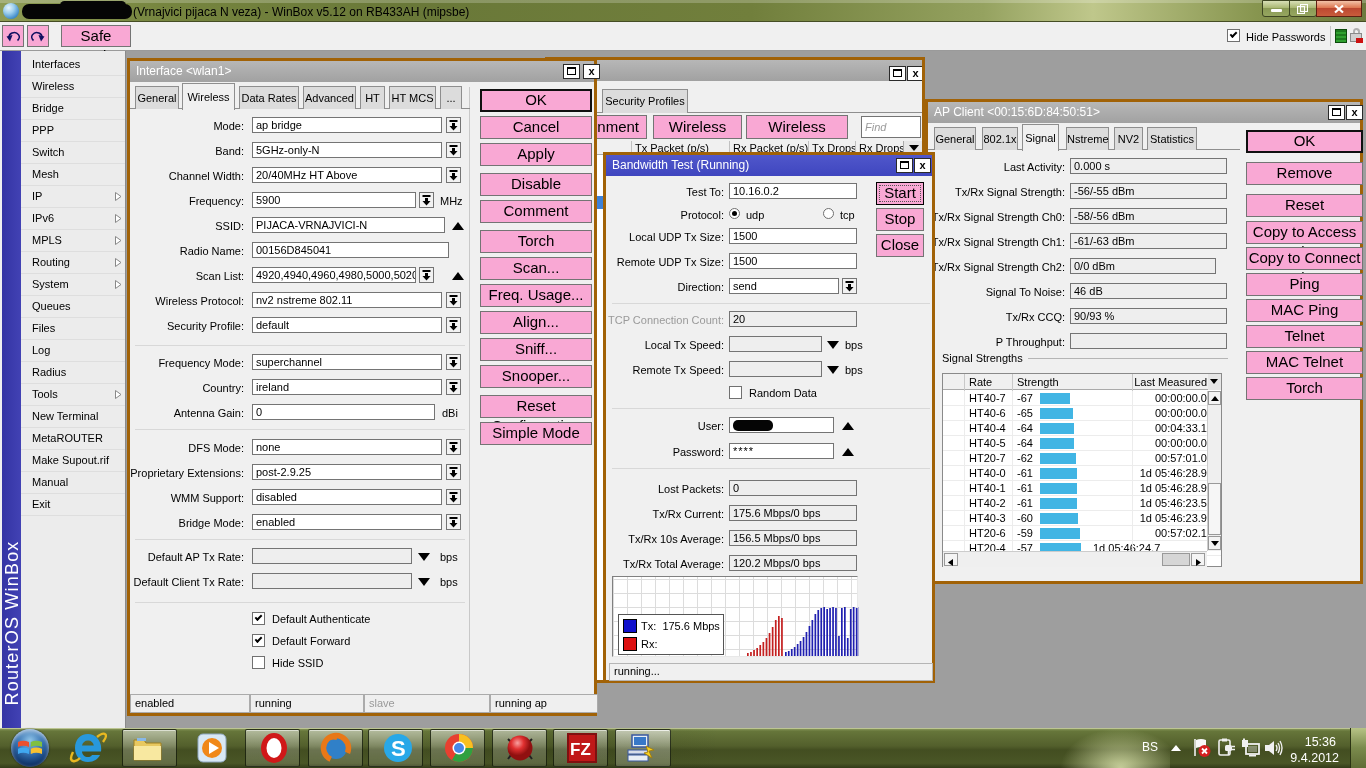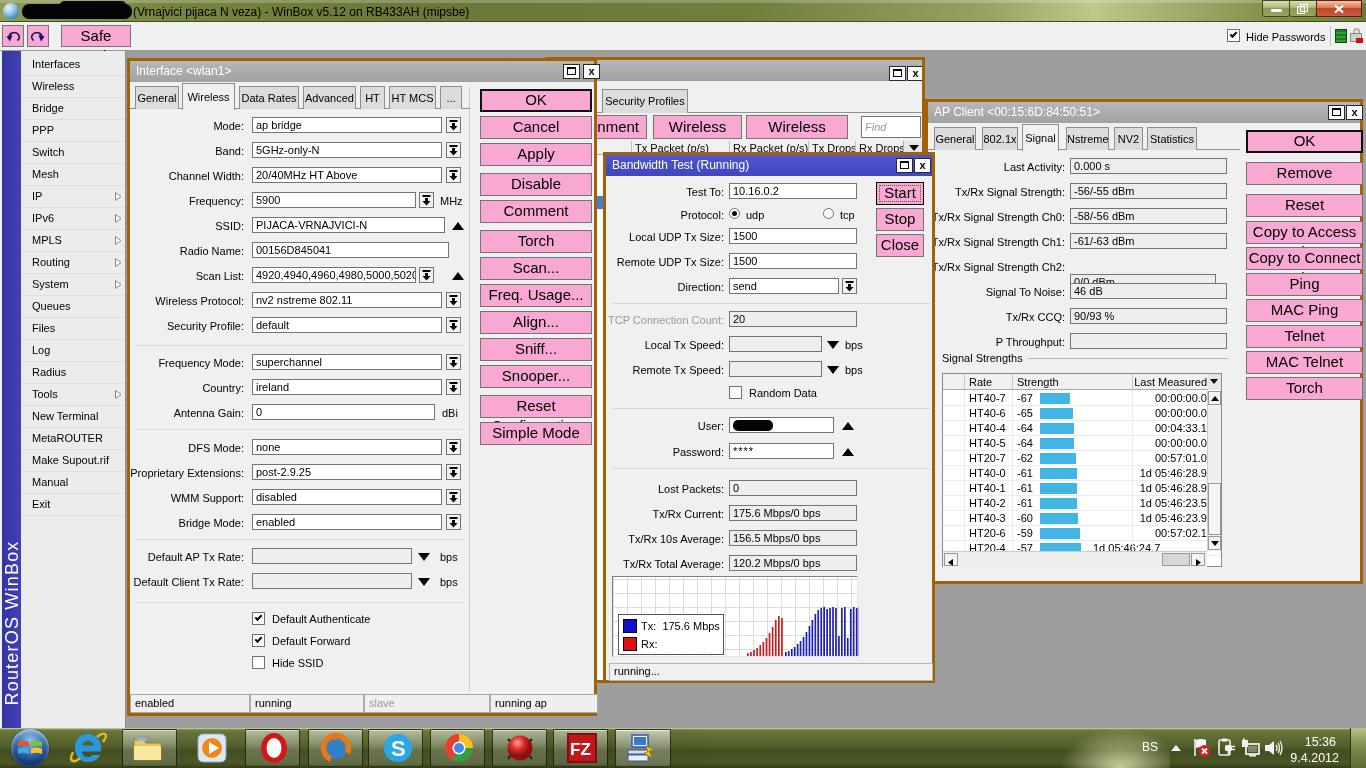--- a/index.html
+++ b/index.html
@@ -163,21 +163,21 @@
 <div class="tab" style="left:219px;width:50px">Statistics</div>
 <div class="lbl" style="left:-20px;top:59px;width:157px">Last Activity:</div>
 <div class="inp dis" style="left:142px;top:56px;width:157px">0.000 s</div>
 <div class="lbl" style="left:-20px;top:84px;width:157px">Tx/Rx Signal Strength:</div>
 <div class="inp dis" style="left:142px;top:81px;width:157px">-56/-55 dBm</div>
 <div class="lbl" style="left:-20px;top:109px;width:157px">Tx/Rx Signal Strength Ch0:</div>
 <div class="inp dis" style="left:142px;top:106px;width:157px">-58/-56 dBm</div>
 <div class="lbl" style="left:-20px;top:134px;width:157px">Tx/Rx Signal Strength Ch1:</div>
 <div class="inp dis" style="left:142px;top:131px;width:157px">-61/-63 dBm</div>
 <div class="lbl" style="left:-20px;top:159px;width:157px">Tx/Rx Signal Strength Ch2:</div>
-<div class="inp dis" style="left:142px;top:172px;width:146px">0/0 dBm</div>
+<div class="inp dis" style="left:142px;top:156px;width:146px">0/0 dBm</div>
 <div class="lbl" style="left:-20px;top:184px;width:157px">Signal To Noise:</div>
 <div class="inp dis" style="left:142px;top:181px;width:157px">46 dB</div>
 <div class="lbl" style="left:-20px;top:209px;width:157px">Tx/Rx CCQ:</div>
 <div class="inp dis" style="left:142px;top:206px;width:157px">90/93 %</div>
 <div class="lbl" style="left:-20px;top:234px;width:157px">P Throughput:</div>
 <div class="inp dis" style="left:142px;top:231px;width:157px"></div>
 <div class="ll" style="left:14px;top:250px">Signal Strengths</div>
 <div class="abs" style="left:100px;top:256px;width:200px;height:1px;background:#b5b5b5"></div>
 <div class="abs" style="left:14px;top:271px;width:280px;height:194px;border:1px solid #8a8a8a;background:#fff">
 <div class="abs" style="left:0;top:0;width:278px;height:16px;background:#f0f0f0;border-bottom:1px solid #aaa"></div>

